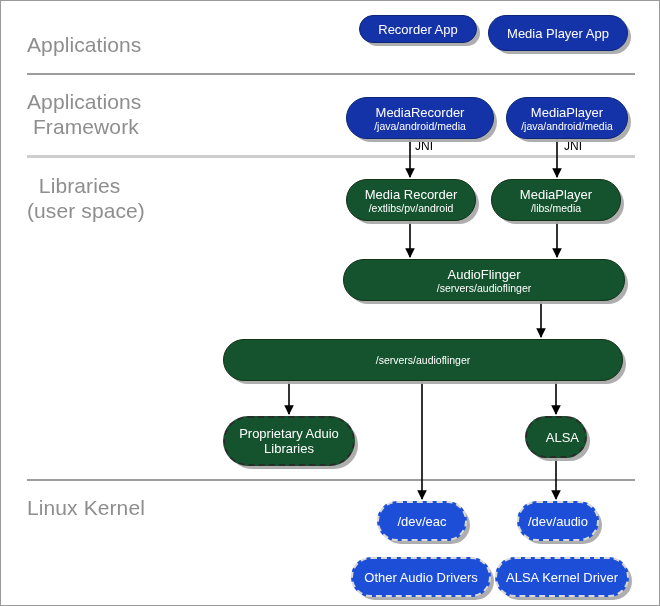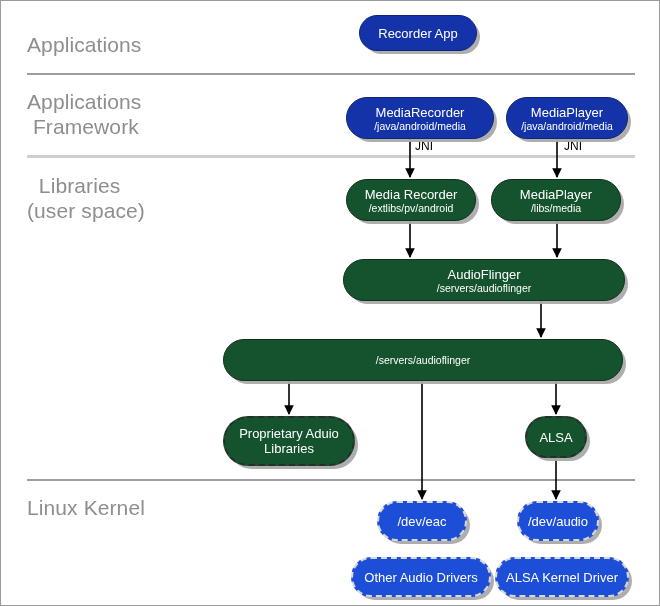--- a/index.html
+++ b/index.html
@@ -128,24 +128,27 @@
 
       <line x1="555" y1="380" x2="555" y2="413" marker-end="url(#arrow)"></line>
 
       <line x1="555" y1="457" x2="555" y2="498" marker-end="url(#arrow)"></line>
     </g>
   </svg>
 
   <div class="jni" style="left:414px; top:138px;">JNI</div>
   <div class="jni" style="left:563px; top:138px;">JNI</div>
 
-  <div class="node blue" style="left:358px; top:14px; width:118px; height:36px;">
+  <div class="node blue" style="left:358px; top:14px; width:118px; height:28px;">
     <div class="t1">Recorder App</div>
   </div>
 
+  <div class="node blue" style="left:487px; top:14px; width:140px; height:36px;">
+    <div class="t1">Media Player App</div>
+  </div>
 
   <div class="node blue" style="left:345px; top:96px; width:148px; height:42px;">
     <div class="t1">MediaRecorder</div>
     <div class="t2">/java/android/media</div>
   </div>
 
   <div class="node blue" style="left:505px; top:96px; width:122px; height:42px;">
     <div class="t1">MediaPlayer</div>
     <div class="t2">/java/android/media</div>
   </div>
@@ -167,21 +170,21 @@
 
   <div class="node green" style="left:222px; top:338px; width:400px; height:42px;">
     <div class="t2">/servers/audioflinger</div>
   </div>
 
   <div class="node green dashed" style="left:222px; top:415px; width:132px; height:50px;">
     <div class="t1">Proprietary Aduio</div>
     <div class="t1">Libraries</div>
   </div>
 
-  <div class="node green dashed" style="left:524px; top:415px; width:62px; height:42px;">
+  <div class="node green dashed" style="left:524px; top:415px; width:62px; height:42px;align-items:flex-end;">
     <div class="t1">ALSA</div>
   </div>
 
   <div class="node red" style="left:376px; top:500px; width:90px; height:40px;">
     <div class="t1">/dev/eac</div>
   </div>
 
   <div class="node red" style="left:516px; top:500px; width:82px; height:40px;">
     <div class="t1">/dev/audio</div>
   </div>

